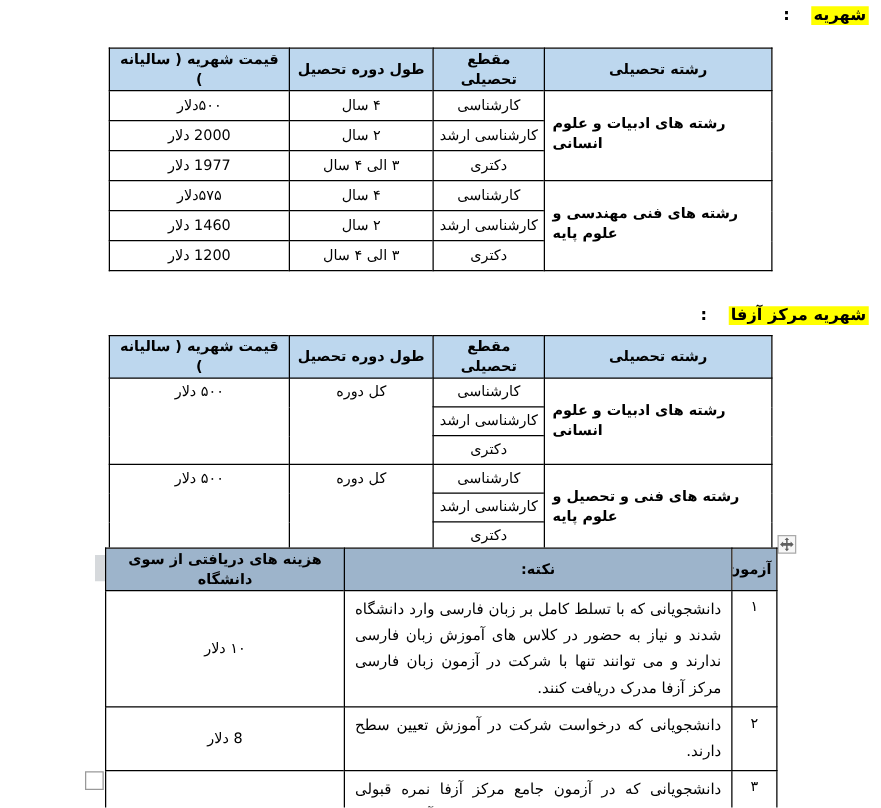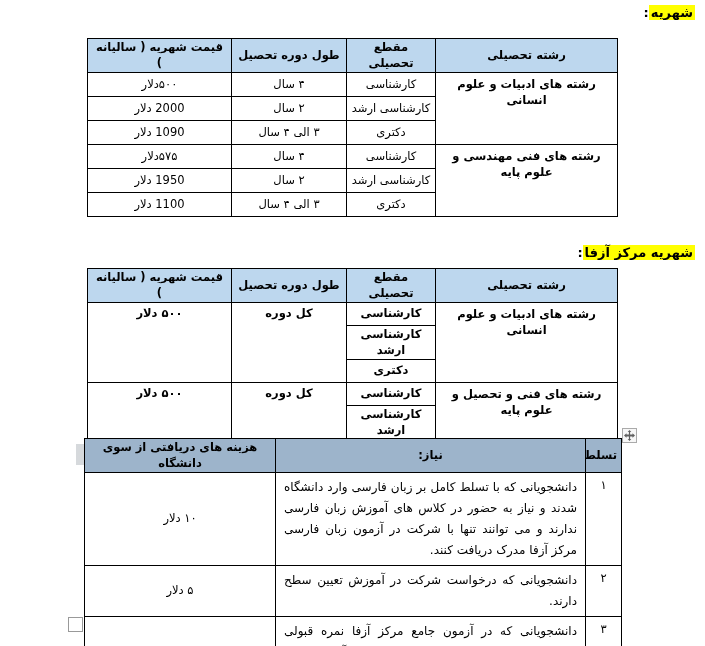--- a/index.html
+++ b/index.html
@@ -1,34 +1,34 @@
 <!DOCTYPE html>
 <html lang="fa" dir="rtl"><head>
 <meta charset="utf-8">
 <style>
   html,body{margin:0;padding:0;background:#fff;}
   body{width:705px;height:646px;position:relative;overflow:hidden;
        font-family:"DejaVu Sans",sans-serif;color:#000;direction:rtl;}
   .doc{position:absolute;inset:0;}
 
   .doc-title{position:absolute;font-size:13px;font-weight:bold;white-space:nowrap;}
-  .doc-title .hl{background:#FFFF00;padding:0 2px;}
+  .doc-title .hl{background:#FFFF00;padding:0 2px;margin-left:17px;}
   #title1{top:5px;right:10px;}
   #title2{top:245px;right:10px;}
 
   table{border-collapse:collapse;table-layout:fixed;position:absolute;direction:rtl;background:#fff;}
   td,th{border:1px solid #000;font-size:11.5px;padding:1px 4px;text-align:center;
         vertical-align:middle;overflow:hidden;line-height:1.35;}
   th{background:#BDD7EE;font-weight:bold;height:21px;}
 
   #tuition-table{top:38px;right:87px;width:530px;}
   #azfa-table{top:268px;right:87px;width:530px;}
   #tuition-table td{height:21px;}
-  #azfa-table td{height:20px;font-weight:bold;}
-  .field-cell{font-weight:bold;text-align:center;vertical-align:top;padding:4px 6px;}
+  #azfa-table td{height:20px;}
+  .field-cell{font-weight:bold;text-align:left;vertical-align:top;padding:18px 6px;}
   .merged-top{vertical-align:top;padding-top:3px;}
 
   .note-line{position:absolute;top:201px;right:48px;font-size:11.5px;white-space:nowrap;}
   .note-line b{font-weight:bold;}
 
   #fees-table{top:438px;right:83px;width:537px;}
   #fees-table th{background:#9DB4CB;height:22px;}
   .row-no{vertical-align:top;padding-top:5px;}
   .note-cell{text-align:justify;vertical-align:top;padding:4px 8px;font-size:12px;line-height:21px;}
   .fee-cell{vertical-align:middle;}
@@ -70,37 +70,37 @@
       <td>۵۰۰دلار</td>
     </tr>
     <tr>
       <td>کارشناسی ارشد</td>
       <td>۲ سال</td>
       <td>2000 دلار</td>
     </tr>
     <tr>
       <td>دکتری</td>
       <td>۳ الی ۴ سال</td>
-      <td>1090 دلار</td>
+      <td>1977 دلار</td>
     </tr>
     <tr>
       <td class="field-cell" rowspan="3">رشته های فنی مهندسی و علوم پایه</td>
       <td>کارشناسی</td>
       <td>۴ سال</td>
       <td>۵۷۵دلار</td>
     </tr>
     <tr>
       <td>کارشناسی ارشد</td>
       <td>۲ سال</td>
-      <td>1950 دلار</td>
+      <td>1460 دلار</td>
     </tr>
     <tr>
       <td>دکتری</td>
       <td>۳ الی ۴ سال</td>
-      <td>1100 دلار</td>
+      <td>1200 دلار</td>
     </tr>
   </tbody>
     </table>
 
 
   <div class="doc-title" id="title2">
     <span class="hl">شهریه مرکز آزفا</span><span>:</span>
   </div>
 
   <table id="azfa-table">
@@ -153,33 +153,33 @@
   <div class="row-tab"></div>
 
   <table id="fees-table">
     <colgroup>
         <col style="width:36px">
         <col style="width:310px">
         <col style="width:191px">
       </colgroup>
     <tbody>
         <tr>
-      <th>تسلط</th>
-      <th>نیاز:</th>
+      <th>آزمون</th>
+      <th>نکته:</th>
       <th>هزینه های دریافتی از سوی دانشگاه</th>
     </tr>
     <tr class="fr1">
       <td class="row-no">۱</td>
       <td class="note-cell">دانشجویانی که با تسلط کامل بر زبان فارسی وارد دانشگاه شدند و نیاز به حضور در کلاس های آموزش زبان فارسی ندارند و می توانند تنها با شرکت در آزمون زبان فارسی مرکز آزفا مدرک دریافت کنند.</td>
       <td class="fee-cell">۱۰ دلار</td>
     </tr>
     <tr class="fr2">
       <td class="row-no">۲</td>
       <td class="note-cell">دانشجویانی که درخواست شرکت در آموزش تعیین سطح دارند.</td>
-      <td class="fee-cell">۵ دلار</td>
+      <td class="fee-cell">8 دلار</td>
     </tr>
     <tr class="fr3">
       <td class="row-no">۳</td>
       <td class="note-cell">دانشجویانی که در آزمون جامع مرکز آزفا نمره قبولی کسب نکردند و خواهان شرکت دوباره در آزمون جامع هستند.</td>
       <td class="fee-cell">۱۰ دلار</td>
     </tr>
   </tbody>
     </table>
 
   <div class="resize-handle"></div>

